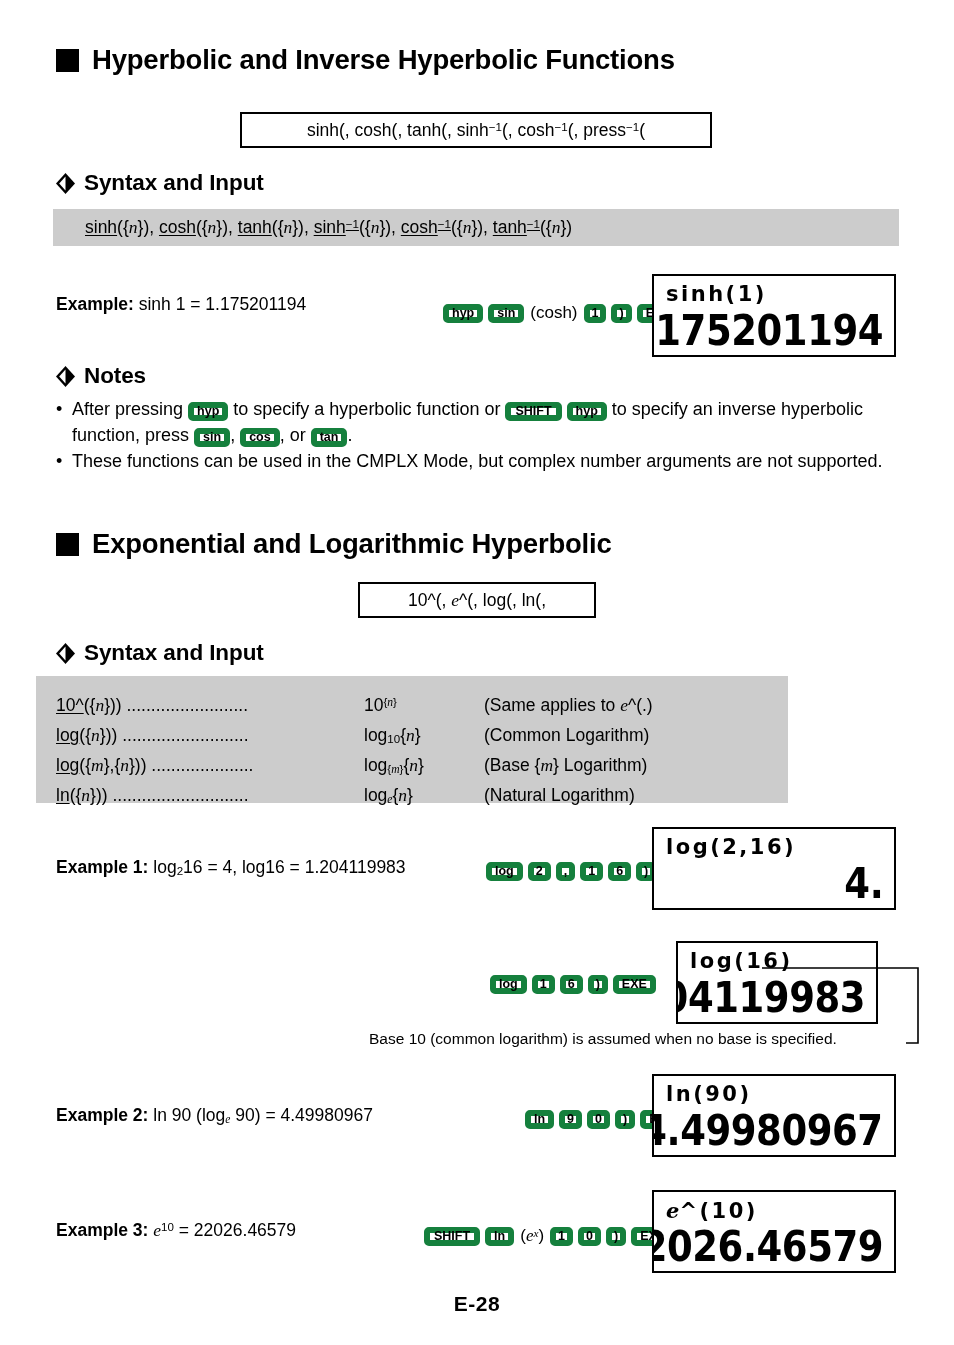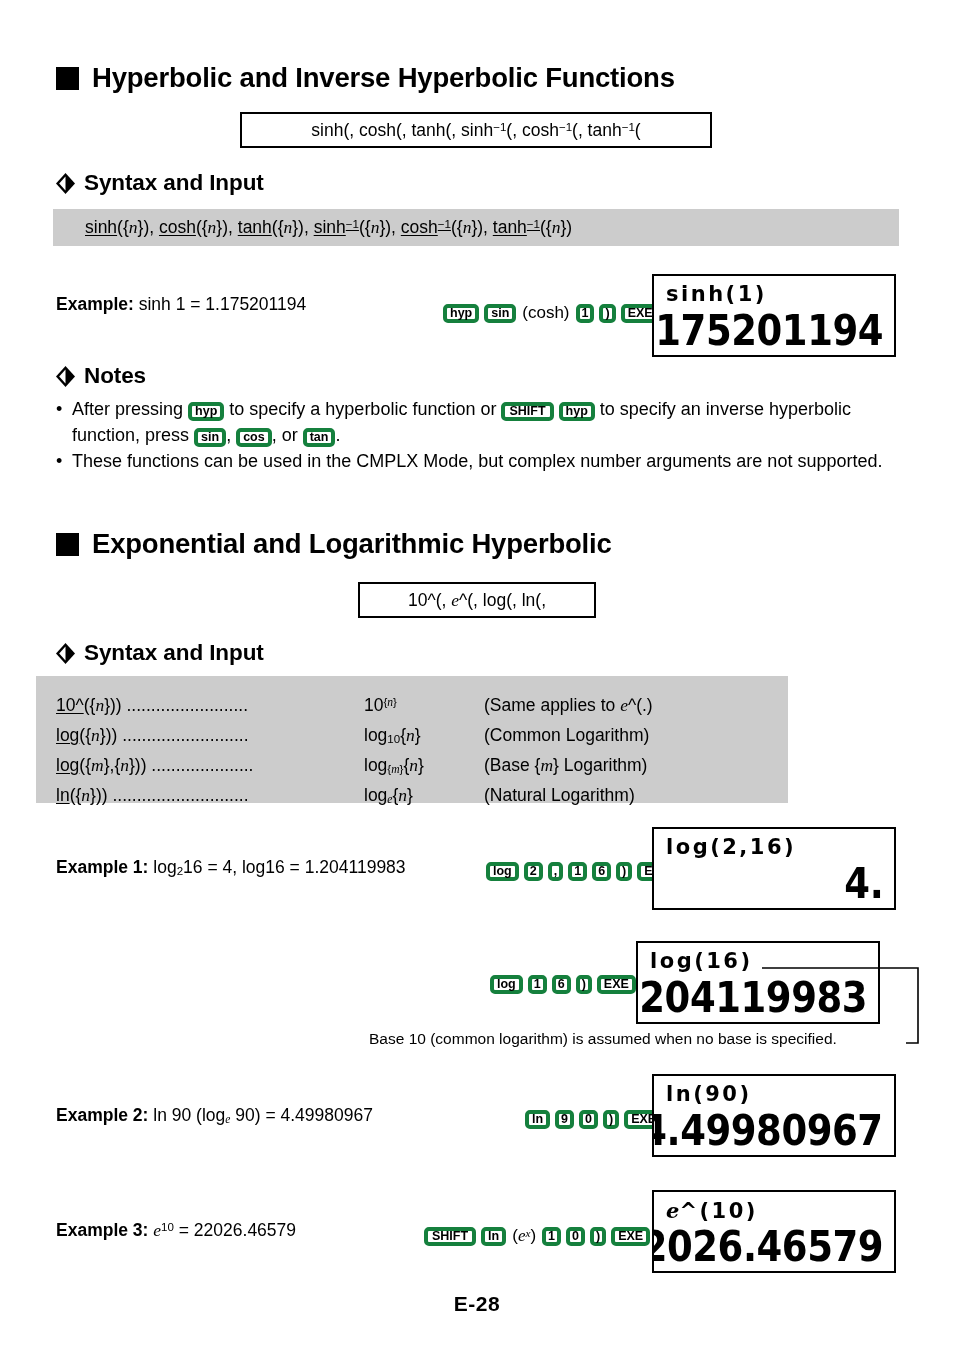--- a/index.html
+++ b/index.html
@@ -140,21 +140,21 @@
     position: absolute;
     display: flex;
     align-items: center;
     gap: 5px;
     white-space: nowrap;
   }
   .key {
     display: inline-flex;
     align-items: center;
     justify-content: center;
-    border: 4px solid #15803d;
+    border: 6px solid #15803d;
     border-radius: 5px;
     background: #fff;
     height: 19px;
     min-width: 15px;
     padding: 0 3px;
     box-sizing: border-box;
     font-size: 12.5px;
     font-weight: bold;
     line-height: 1;
     font-family: "Liberation Sans", sans-serif;
@@ -232,27 +232,27 @@
     font-size: 21px;
     font-weight: bold;
     letter-spacing: 0.5px;
   }
 </style>
 </head>
 <body>
 
 <div class="page">
 
-  <div class="h1-row" style="left:56px; top:62px;">
+  <div class="h1-row" style="left:56px; top:44px;">
     <span class="h1-bullet"></span>
     <span class="h1-text">Hyperbolic and Inverse Hyperbolic Functions</span>
   </div>
 
   <div class="fn-box" style="left:240px; top:112px; width:472px; height:36px;">
-    <span><span>sinh(, cosh(, tanh(, sinh</span><sup class="inv">−1</sup><span>(, cosh</span><sup class="inv">−1</sup><span>(, tanh</span><sup class="inv">−1</sup><span>(</span></span>
+    <span><span>sinh(, cosh(, tanh(, sinh</span><sup class="inv">−1</sup><span>(, cosh</span><sup class="inv">−1</sup><span>(, press</span><sup class="inv">−1</sup><span>(</span></span>
   </div>
 
   <div class="h2-row" style="left:56px; top:170px;">
     <span class="h2-diamond">
       <svg width="19" height="21" viewBox="0 0 19 21">
           <path d="M9.5 0 L19 10.5 L9.5 21 L0 10.5 Z" fill="#000"></path>
           <path d="M9.5 3.5 L3.2 10.5 L9.5 17.5 Z" fill="#fff"></path>
         </svg>
     </span>
     <span class="h2-text">Syntax and Input</span>
@@ -371,21 +371,21 @@
   </div>
 
   <div class="keyseq" style="left:490px; top:975px;">
     <span class="key">log</span>
     <span class="key narrow">1</span>
     <span class="key narrow">6</span>
     <span class="key narrow">)</span>
     <span class="key">EXE</span>
   </div>
 
-  <div class="lcd" style="left:636px; top:941px; width:244px; height:83px;">
+  <div class="lcd" style="left:676px; top:941px; width:202px; height:83px;">
     <div class="lcd-expr">log(16)</div>
     <div class="lcd-result">1.204119983</div>
   </div>
 
   <svg class="leader" style="left:760px; top:955px; width:180px; height:96px;" width="180" height="96" viewBox="0 0 180 96">
     <path d="M2 13 L158 13 L158 88 L146 88" fill="none" stroke="#000" stroke-width="1.6"></path>
   </svg>
 
   <div class="caption" style="left:369px; top:1030px;">Base 10 (common logarithm) is assumed when no base is specified.</div>
 

